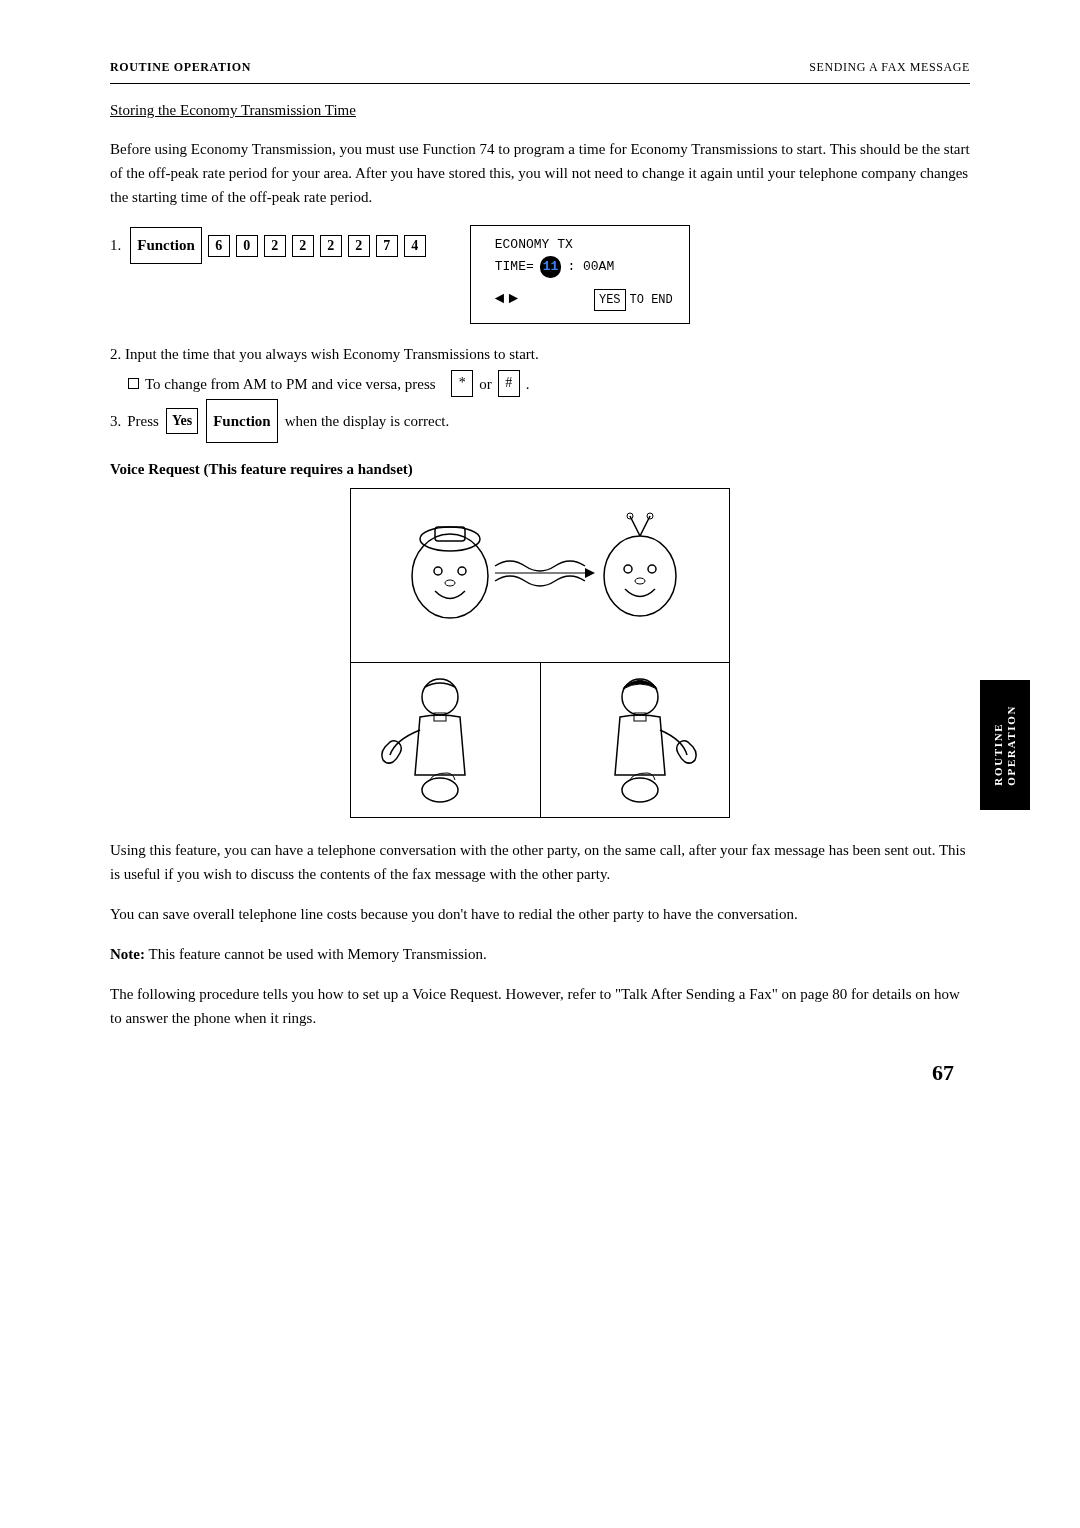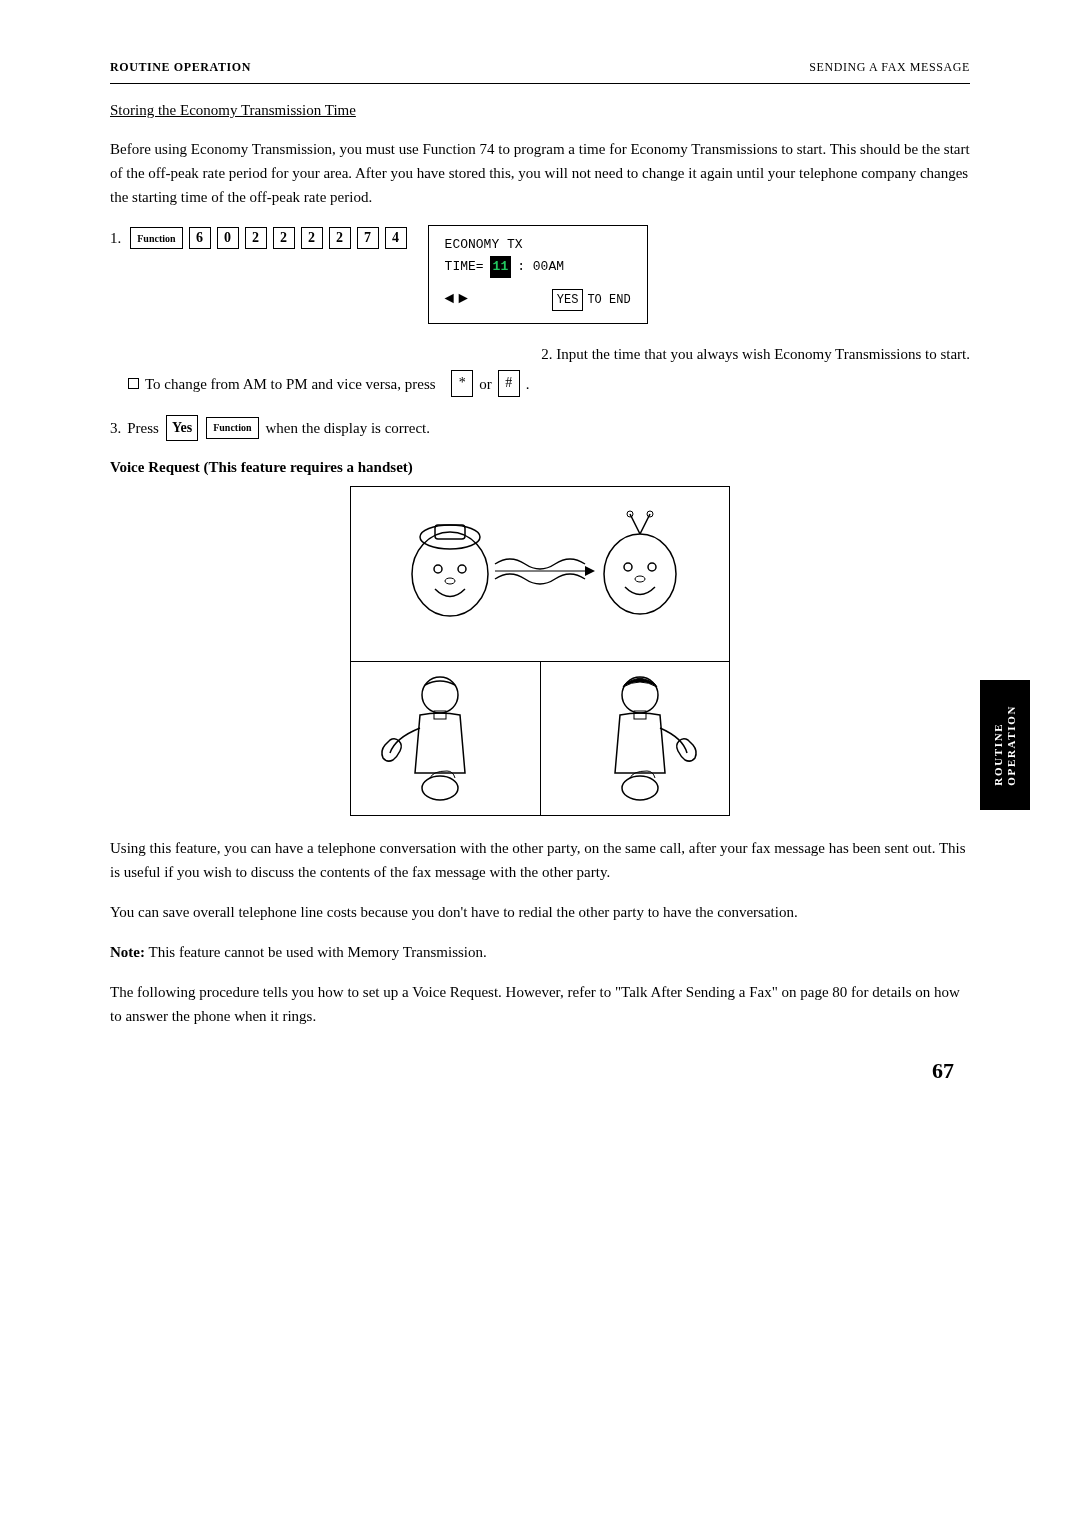--- a/index.html
+++ b/index.html
@@ -73,40 +73,42 @@
       padding: 1px 5px;
       font-size: 14px;
       font-weight: bold;
       min-width: 22px;
       min-height: 22px;
       background: #fff;
       margin: 0 1px;
     }
     .key-box.function-key {
       font-weight: bold;
-      font-size: 10px;
-      padding: 1px 6px;
+      font-size: 15px;
+      padding: 9px 6px;
     }
     .lcd-box {
       border: 1.5px solid #000;
-      padding: 8px 16px 10px 16px;
+      padding: 8px 16px 10px 24px;
       min-width: 220px;
       font-family: 'Courier New', monospace;
       font-size: 13px;
       line-height: 1.7;
+      margin-left: 23px;
     }
     .lcd-row {
       display: flex;
       gap: 6px;
     }
     .lcd-highlight {
       background: #000;
-      color: #22c55e;
+      color: #3b82f6;
       padding: 0 3px;
       font-weight: bold;
+      border-radius: 10px;
     }
     .lcd-arrows {
       display: flex;
       gap: 4px;
       margin-top: 4px;
     }
     .lcd-arrow {
       font-size: 16px;
       font-weight: bold;
     }
@@ -116,22 +118,21 @@
       gap: 4px;
       font-size: 12px;
       margin-top: 4px;
     }
     .yes-box {
       border: 1px solid #000;
       padding: 0 4px;
       font-size: 12px;
     }
     .step2-block {
-      margin-bottom: 18px;
-      text-align: right;
+      margin-bottom: 2px;
     }
     .step2-line {
       font-size: 15px;
       line-height: 1.6;
       margin-bottom: 4px;
     }
     .step2-sub {
       display: flex;
       align-items: center;
       gap: 6px;

